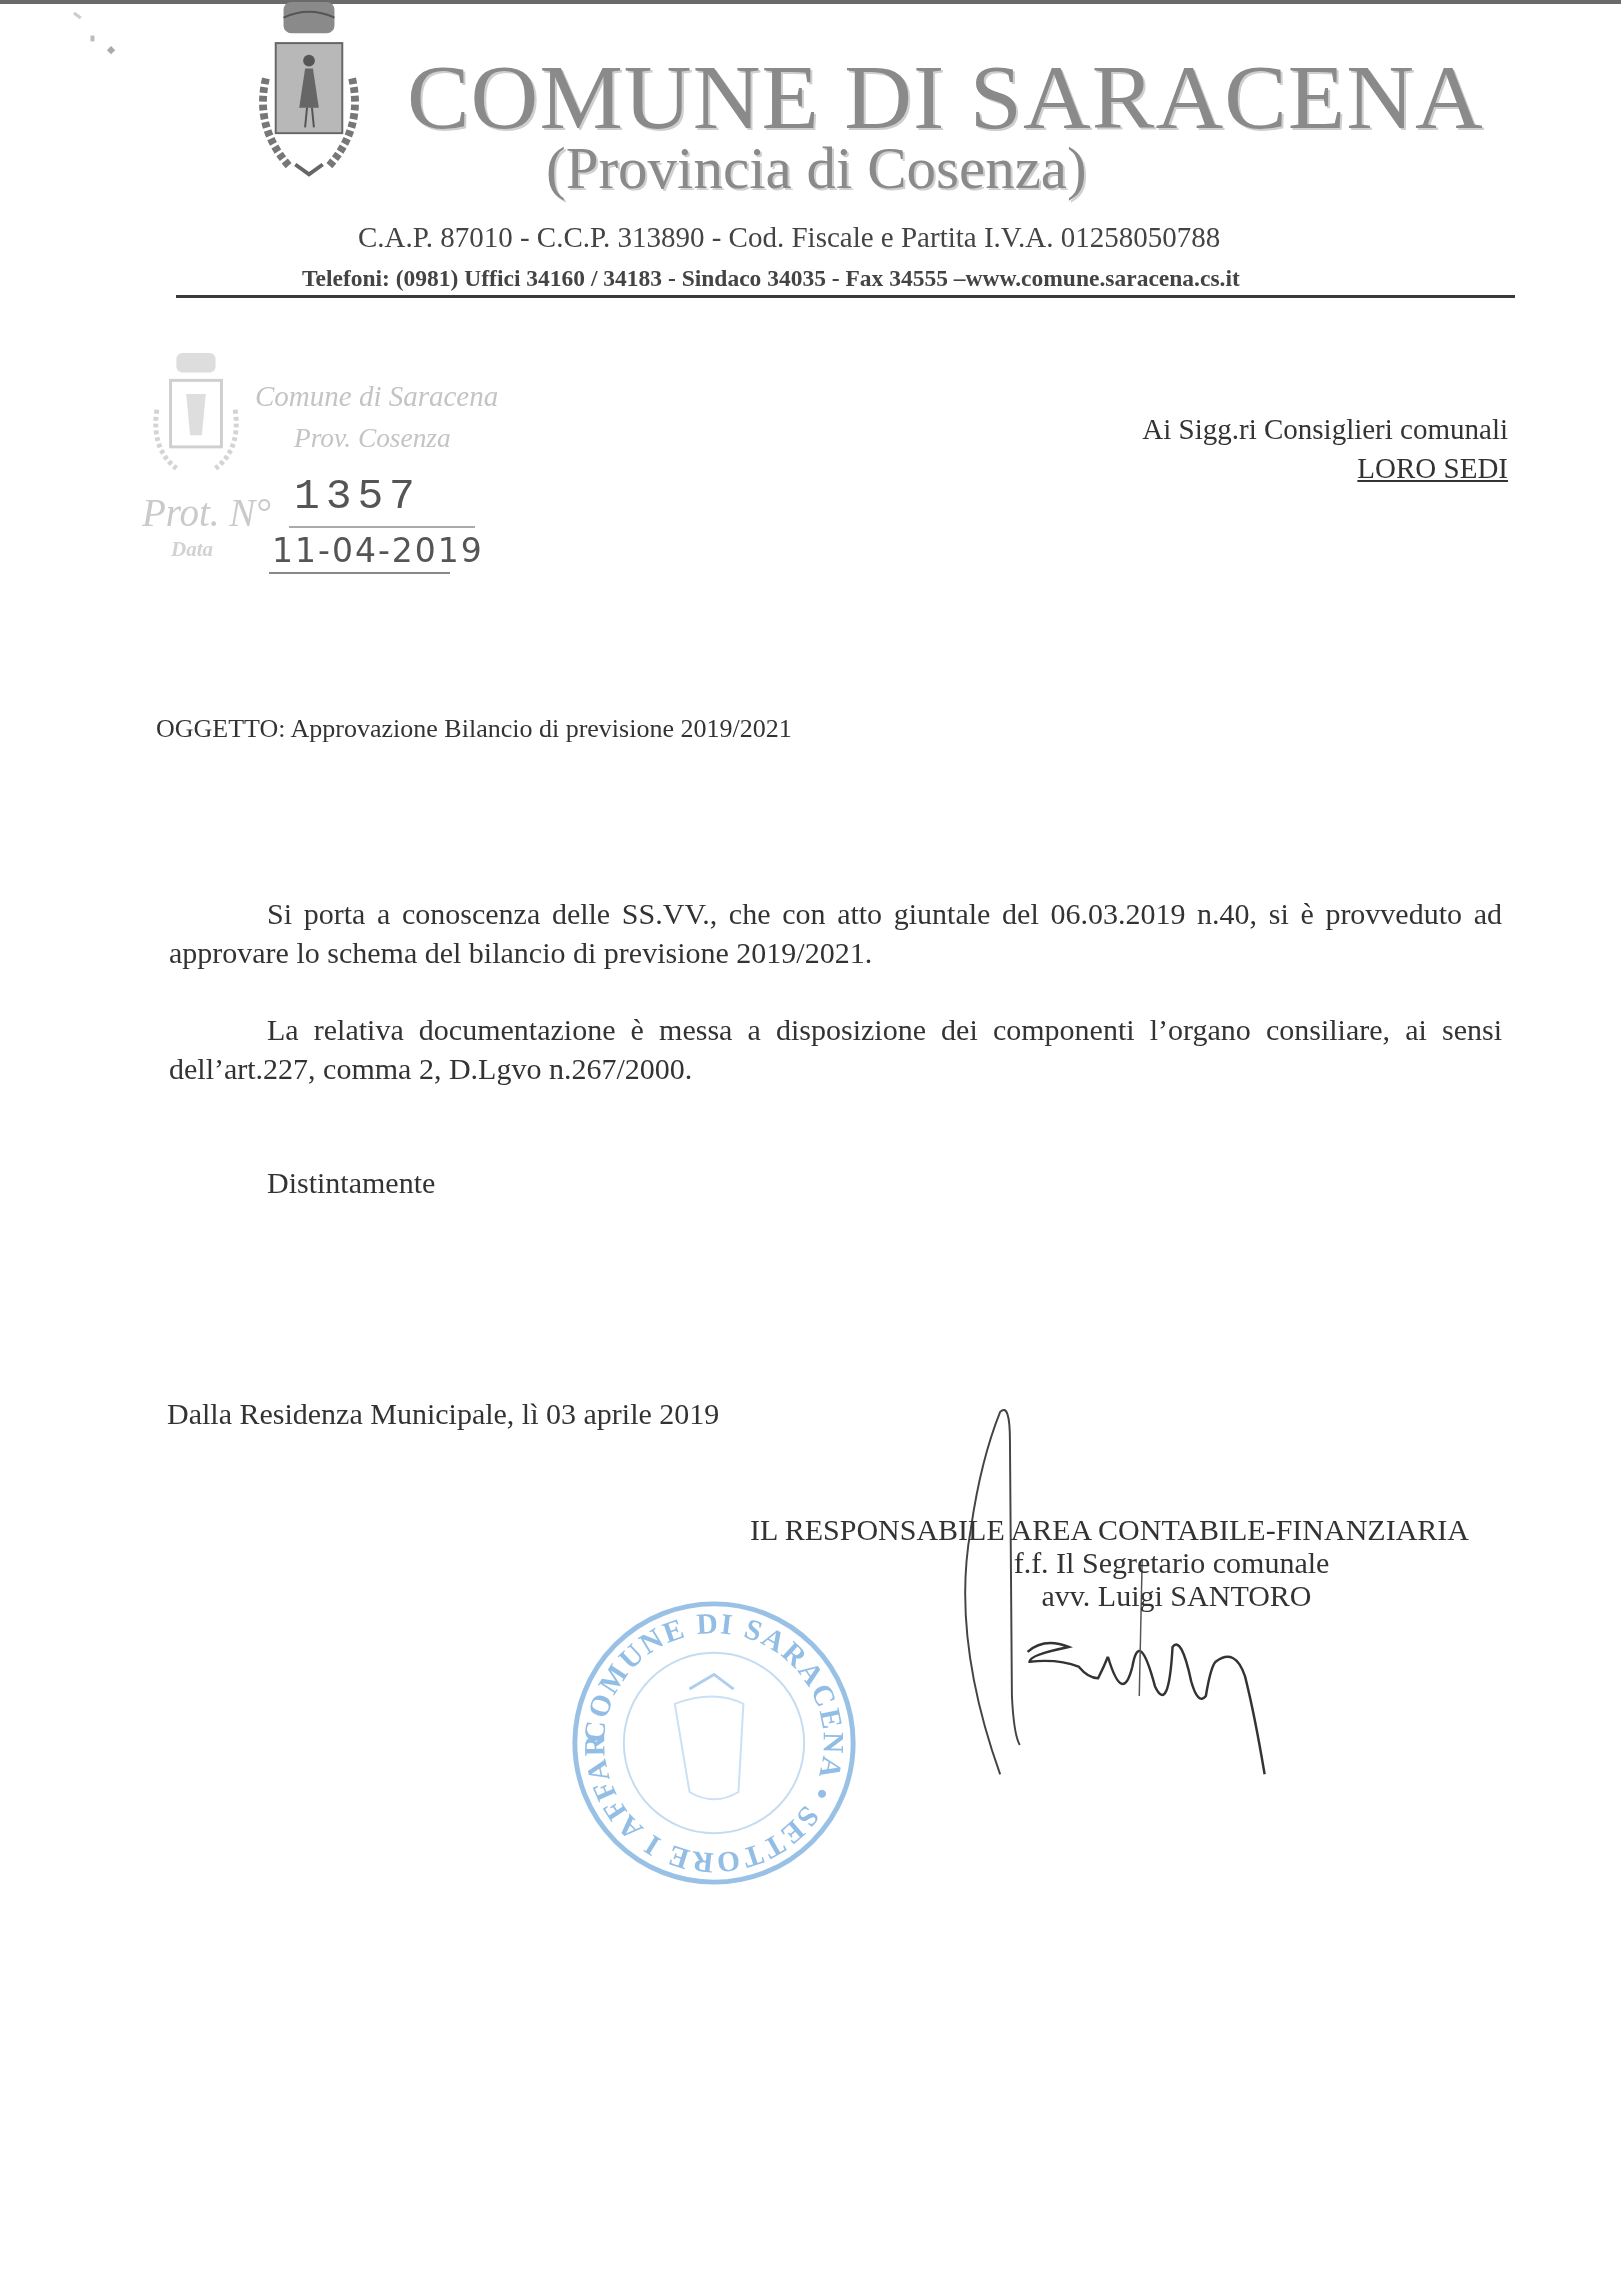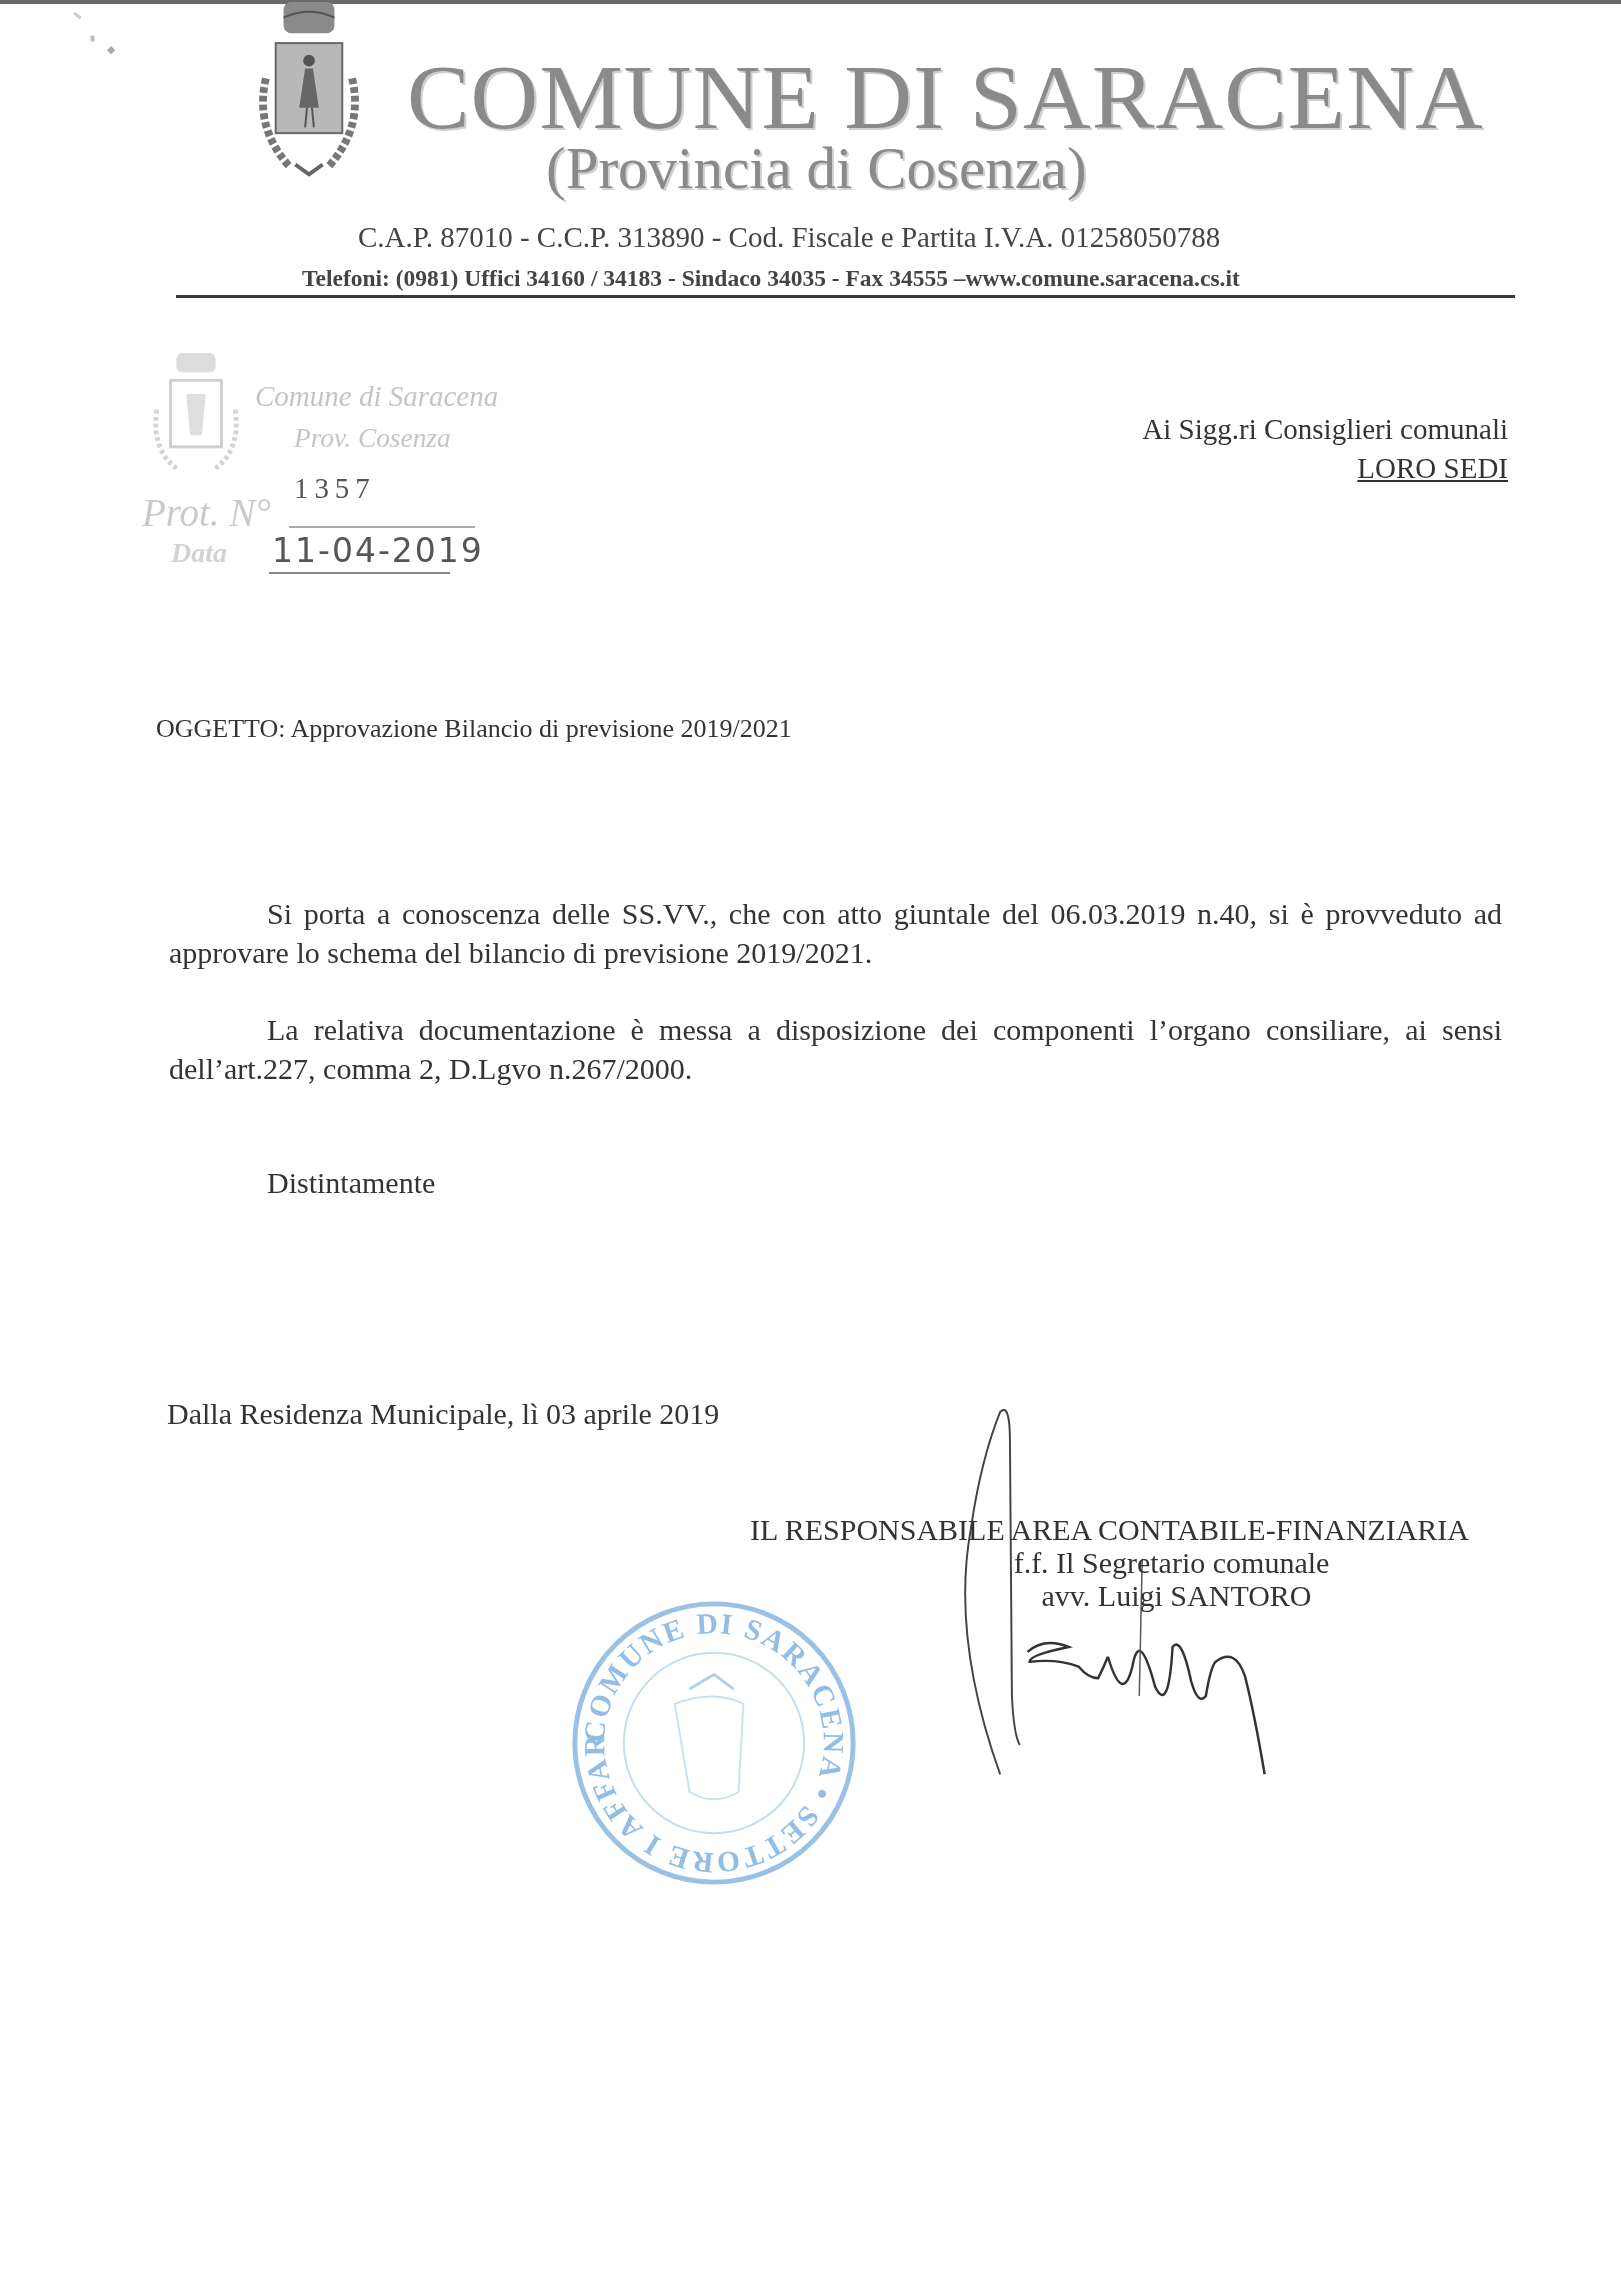--- a/index.html
+++ b/index.html
@@ -18,23 +18,23 @@
     .cap-line { left: 358px; top: 223px; font-size: 29px; color: #444; white-space: nowrap; line-height: 1; }
     .tel-line { left: 302px; top: 267px; font-size: 23.5px; font-weight: bold; color: #444; white-space: nowrap; line-height: 1; }
     .header-rule { left: 176px; top: 295px; width: 1339px; height: 2.9px; background: #3a3a3a; }
 
     
     .proto-stamp { left: 137px; top: 345px; width: 421px; height: 245px; color: #c6c6c6; }
     .proto-crest { position: absolute; left: 9.8px; top: 5.9px; width: 98px; height: 137px; }
     .proto-comune { position: absolute; left: 118px; top: 35px; font-size: 29px; font-style: italic; white-space: nowrap; color: #c4c4c4; }
     .proto-prov { position: absolute; left: 157px; top: 78px; font-size: 27.4px; font-style: italic; white-space: nowrap; color: #c4c4c4; }
     .proto-num-label { position: absolute; left: 4.9px; top: 145px; font-size: 39px; font-style: italic; color: #cacaca; white-space: nowrap; }
-    .proto-num { position: absolute; left: 157px; top: 127px; font-size: 29px; color: #555; font-family: Liberation Serif, serif; font-weight: 200; letter-spacing: 5.9px; text-align: right; }
+    .proto-num { position: absolute; left: 157px; top: 127px; font-size: 43px; color: #555; font-family: Liberation Mono, monospace; font-weight: 200; letter-spacing: 5.9px; text-align: right; }
     .proto-num-line { position: absolute; left: 152px; top: 181px; width: 186px; height: 2px; background: #aaa; }
-    .proto-date-label { position: absolute; left: 34px; top: 192px; font-size: 28px; font-style: italic; font-weight: bold; color: #d2d2d2; }
+    .proto-date-label { position: absolute; left: 34px; top: 192px; font-size: 21px; font-style: italic; font-weight: bold; color: #d2d2d2; }
     .proto-date { position: absolute; left: 135px; top: 186px; font-size: 33px; color: #555; font-family: "DejaVu Sans", sans-serif; letter-spacing: 2px; }
     .proto-date-line { position: absolute; left: 132px; top: 227px; width: 181px; height: 2px; background: #888; }
 
     
     .recipient { right: 113px; top: 410px; text-align: right; font-size: 29px; color: #333; line-height: 39px; }
     .recipient .sedi { text-decoration: underline; }
 
     
     .oggetto { left: 156px; top: 714px; font-size: 26px; color: #333; white-space: nowrap; }
     .para { left: 169px; width: 1333px; font-size: 30px; color: #333; line-height: 39px; text-align: justify; }

